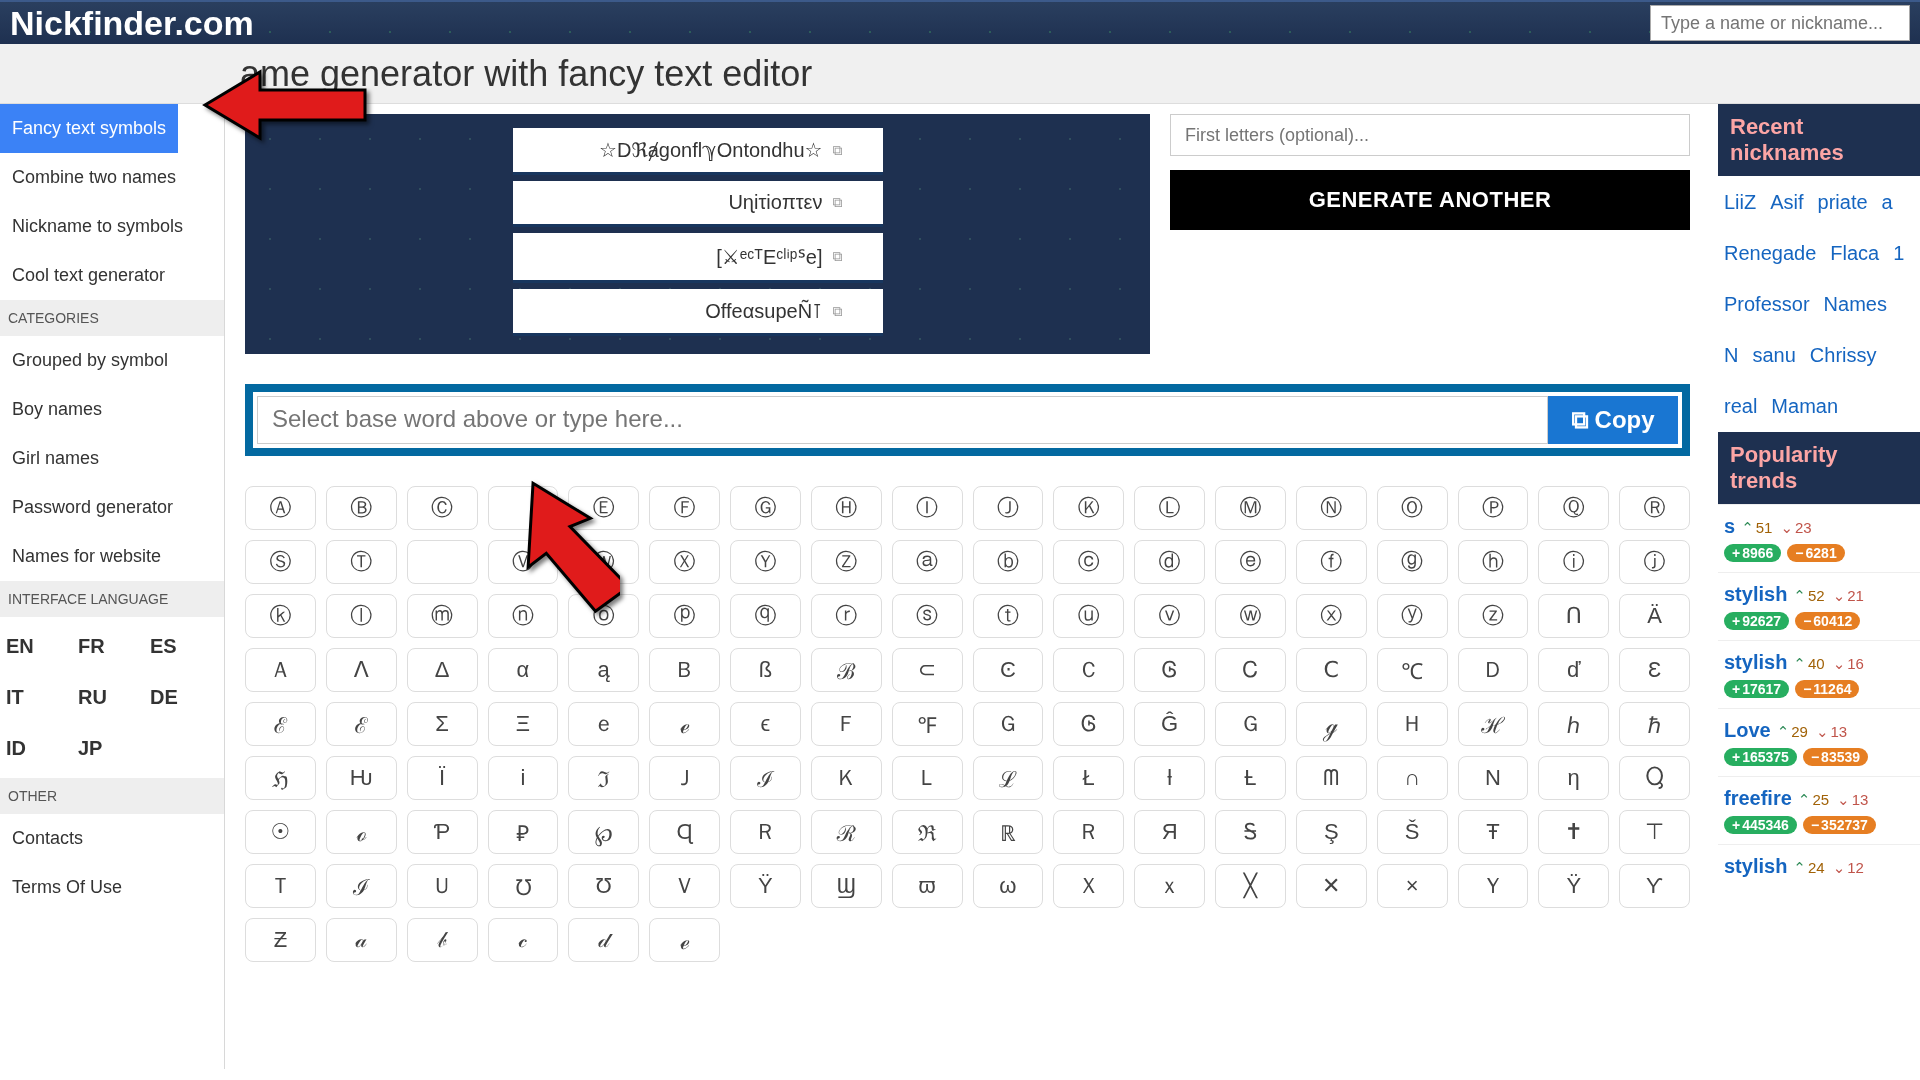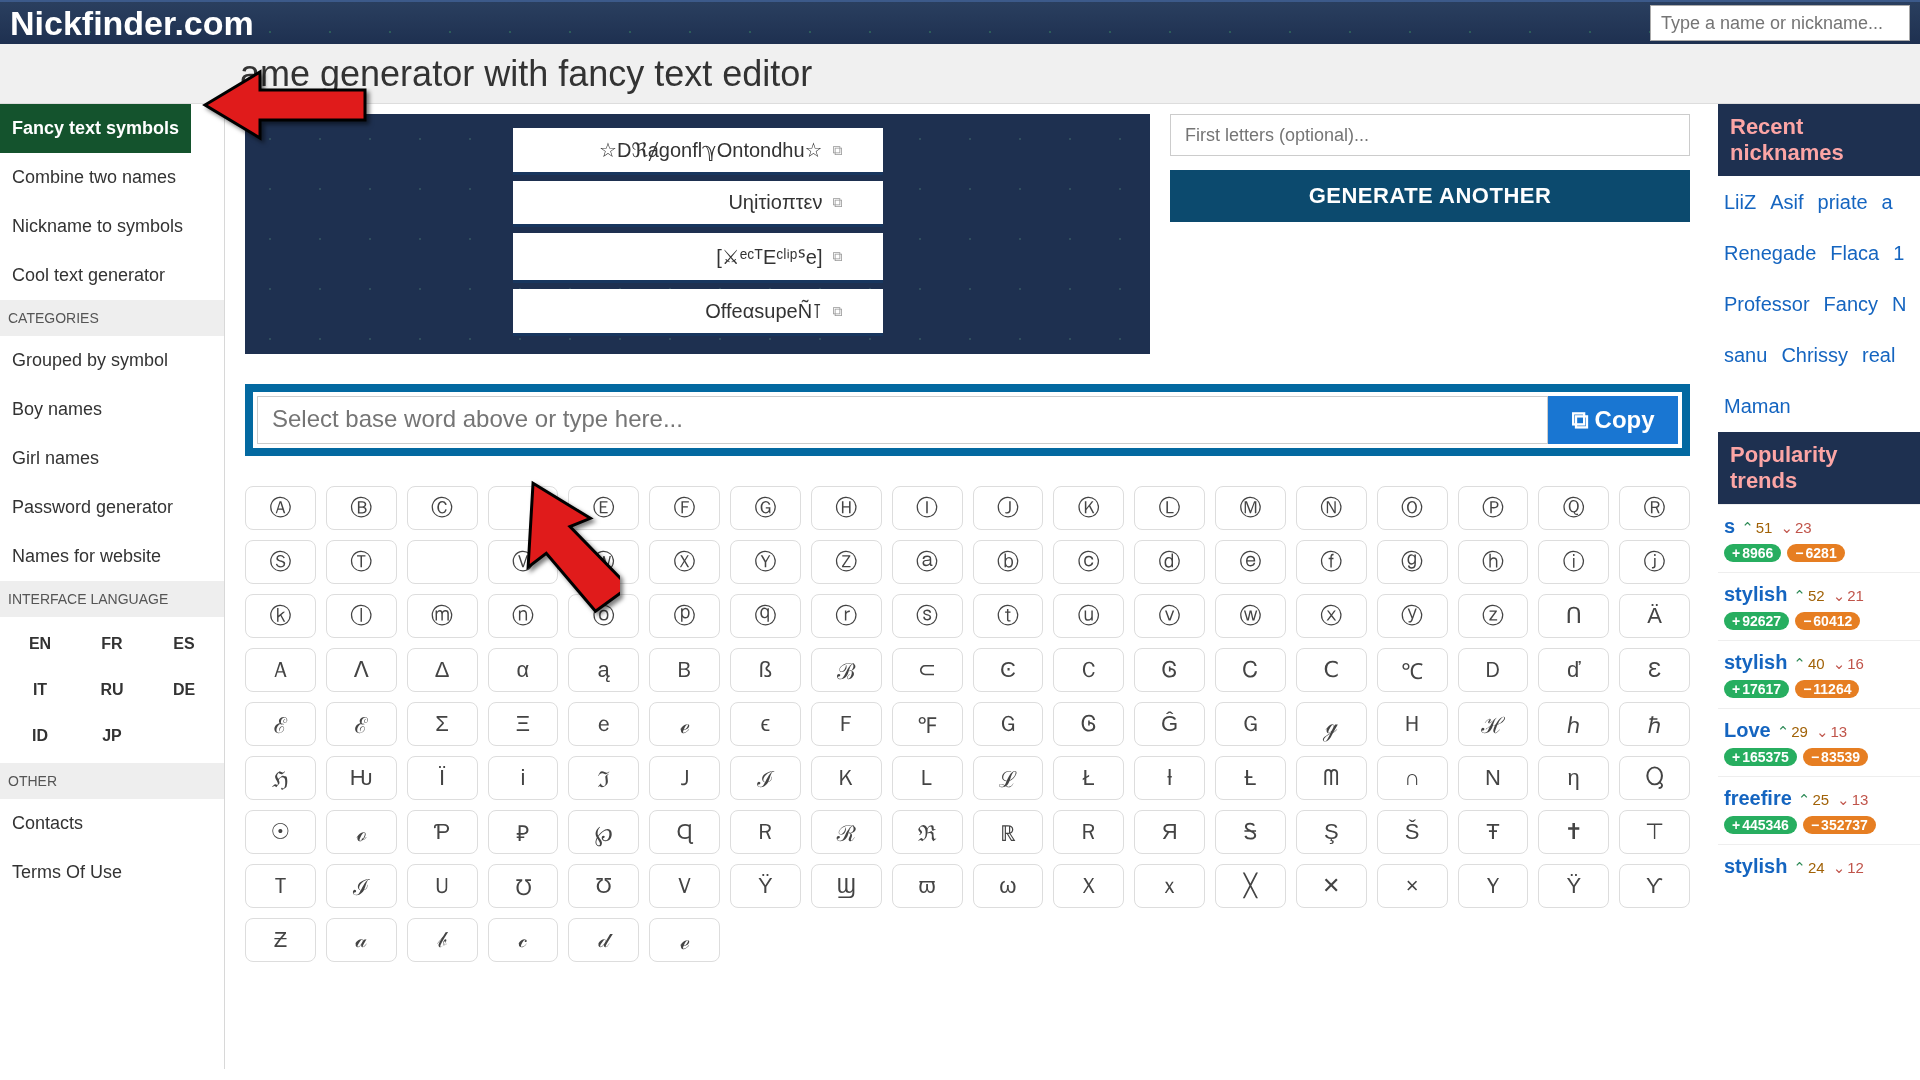--- a/index.html
+++ b/index.html
@@ -6,33 +6,33 @@
 body{background:#fff;overflow:hidden;width:1920px;height:1080px;position:relative}
 .topbar{height:44px;background:linear-gradient(to bottom,#2a3f5f,#1e3050);display:flex;align-items:center;padding:0 10px;position:relative;overflow:hidden;border-top:2px solid #3c5a8a}
 .topbar::before{content:"";position:absolute;inset:0;background-image:radial-gradient(circle,#4a6 1px,transparent 1px),radial-gradient(circle,#a84 1px,transparent 1px);background-size:60px 60px,80px 80px;background-position:0 0,30px 30px;opacity:.35}
 .logo{color:#fff;font-size:34px;font-weight:bold;position:relative;z-index:1}
 .topbar-search{margin-left:auto;position:relative;z-index:1}
 .topbar-search input{width:260px;height:36px;border:1px solid #aaa;padding:0 10px;font-size:18px}
 .titlebar{height:60px;background:#f0f0f0;border-bottom:1px solid #ddd;display:flex;align-items:center;padding-left:240px;font-size:36px;color:#333;position:relative}
 .layout{display:flex;height:calc(100% - 115px)}
 .sidebar{width:225px;background:#fff;border-right:1px solid #d8d8d8;display:flex;flex-direction:column}
 .side-item{padding:14px 12px;font-size:18px;color:#333;cursor:pointer;border:none;background:none;text-align:left}
-.side-item.active{background:#14532d;color:#fff;font-weight:bold}
+.side-item.active{background:#3b82f6;color:#fff;font-weight:normal}
 .side-head{padding:10px 8px;font-size:14px;color:#555;background:#eee}
 .lang-grid{display:grid;grid-template-columns:repeat(3,1fr);gap:4px;padding:6px}
-.lang-btn{padding:12px 0;text-align:center;font-size:16px;font-weight:bold;color:#333;border-radius:4px;cursor:pointer}
+.lang-btn{padding:12px 0;font-size:20px;font-weight:bold;color:#333;border-radius:4px;cursor:pointer}
 .main{flex:1;padding:0 20px;overflow:hidden}
 .genbox{display:flex;gap:20px;margin-top:10px}
 .gen-left{flex:1;background:#1e3050;position:relative;padding:14px;display:flex;flex-direction:column;align-items:center;gap:6px;min-height:240px}
 .gen-left::before{content:"";position:absolute;inset:0;background-image:radial-gradient(circle,#6a8 1px,transparent 1px);background-size:50px 50px;opacity:.25}
 .gen-item{background:#fff;padding:10px 40px;font-size:20px;color:#333;position:relative;z-index:1;border-bottom:3px solid #18365e;display:flex;align-items:center;gap:10px;min-width:370px;justify-content:flex-end}
 .copyic{color:#999;font-size:14px}
 .gen-right{width:520px;display:flex;flex-direction:column;gap:14px}
 .gen-right input{height:42px;border:1px solid #ccc;padding:0 14px;font-size:18px;color:#8b5cf6}
-.gen-btn{height:52px;background:#0c4a6e;color:#fff;font-size:22px;font-weight:bold;border:none;cursor:pointer;letter-spacing:.5px}
+.gen-btn{height:60px;background:#000000;color:#fff;font-size:22px;font-weight:bold;border:none;cursor:pointer;letter-spacing:.5px}
 .editor-wrap{border:8px solid #0369a1;margin-top:30px;display:flex;padding:4px}
 .editor-wrap textarea{flex:1;height:48px;border:1px solid #ccc;font-size:24px;padding:8px 14px;color:#888;resize:none;font-family:inherit}
 .copy-btn{width:130px;background:#1976d2;color:#fff;font-size:24px;font-weight:bold;border:none;cursor:pointer;display:flex;align-items:center;justify-content:center;gap:6px}
 .sym-grid{display:grid;grid-template-columns:repeat(18,1fr);gap:10px;margin-top:30px}
 .sym{height:44px;border:1px solid #ddd;border-radius:8px;display:flex;align-items:center;justify-content:center;font-size:22px;color:#444;cursor:pointer;background:#fff}
 .rightcol{width:210px;padding:0 0 0 8px;overflow:hidden}
 .rc-head{background:#1e3050;color:#fca5a5;font-size:22px;font-weight:bold;padding:10px 12px}
 .rc-body{padding:8px 6px;font-size:20px;color:#1565c0;line-height:1.8;display:flex;flex-wrap:wrap;gap:15px 14px}
 .rc-body span{cursor:pointer}
 .trend{padding:10px 6px;border-top:1px solid #eee}
@@ -276,21 +276,21 @@
     <div class="rc-head">Recent nicknames</div>
     <div class="rc-body" id="recent-body">
         <span>LiiZ</span>
         <span>Asif</span>
         <span>priate</span>
         <span>a</span>
         <span>Renegade</span>
         <span>Flaca</span>
         <span>1</span>
         <span>Professor</span>
-        <span>Fancy</span>
+        <span>Names</span>
         <span>N</span>
         <span>sanu</span>
         <span>Chrissy</span>
         <span>real</span>
         <span>Maman</span>
       </div>
     <div class="rc-head">Popularity trends</div>
     <div id="trends-body">
         <div class="trend">
           <div><span class="trend-name">s</span><span class="trend-up">51</span><span class="trend-dn">23</span></div>

